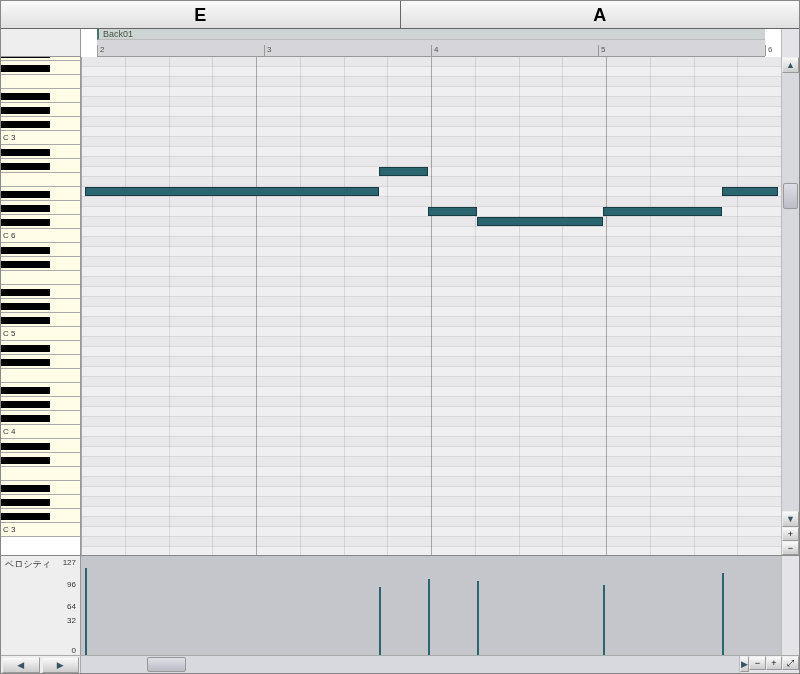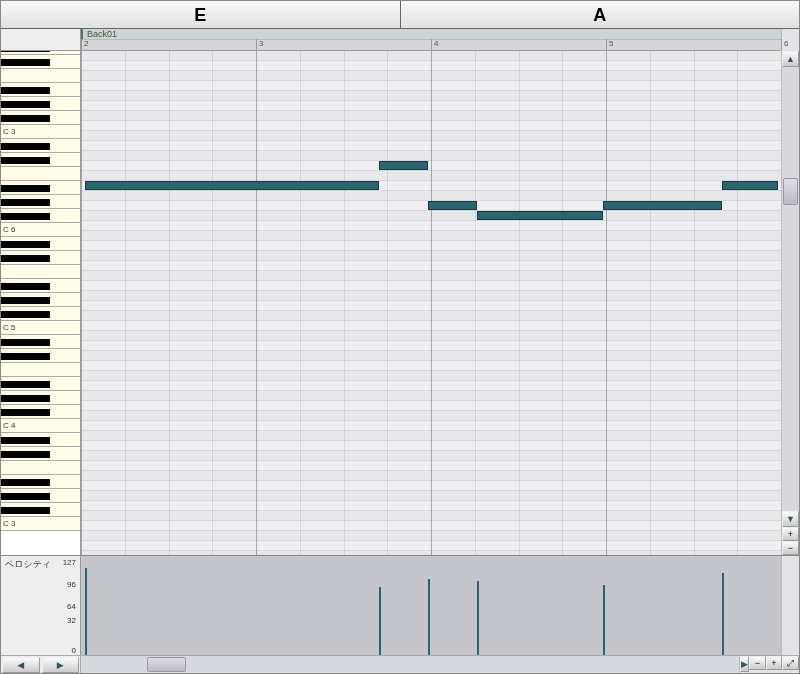--- a/index.html
+++ b/index.html
@@ -5,21 +5,21 @@
   * { box-sizing: border-box; margin: 0; padding: 0; }
   body { font-family: Arial, sans-serif; font-size: 11px; background: #fff; width: 800px; height: 674px; overflow: hidden; }
   .app { width: 800px; height: 674px; display: flex; flex-direction: column; border: 1px solid #888; }
 
   
   .chord-bar { height: 28px; display: flex; background: linear-gradient(#fafafa,#e0e0e0); border-bottom: 1px solid #666; }
   .chord-cell { flex: 1; text-align: center; font-weight: bold; font-size: 18px; line-height: 28px; border-right: 1px solid #666; color: #000; }
   .chord-cell:last-child { border-right: none; }
 
   
-  .ruler-row { height: 22px; display: flex; }
+  .ruler-row { height: 28px; display: flex; gap: 16px; }
   .ruler-spacer { width: 80px; background: #eee; border-right:1px solid #999; border-bottom:1px solid #999; }
   .ruler { flex: 1; position: relative; background: #d6d6da; border-bottom:1px solid #999; }
   .clip-label { position:absolute; left:0; top:0; height:11px; font-size:9px; color:#454; padding-left:4px; border-left:2px solid #476; background:rgba(120,180,150,.08); width:100%; border-bottom:1px solid #bbb;}
   .beats { position:absolute; bottom:0; left:0; right:0; height:11px; }
   .beat { position:absolute; bottom:0; font-size:8px; color:#555; border-left:1px solid #999; padding-left:2px; height:11px;}
 
   
   .main { flex:1; display:flex; min-height:0; }
   .piano-col { width:80px; background:#fff; display:flex; flex-direction:column; border-right:1px solid #999; }
   .piano { flex:1; position:relative; background:#fff; overflow:hidden; }

